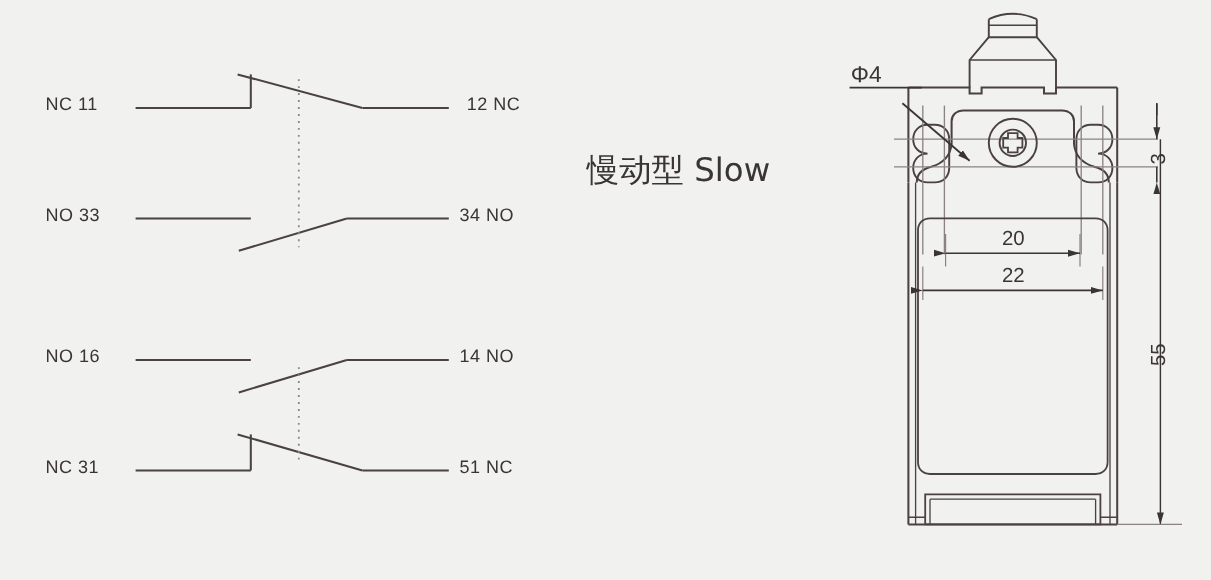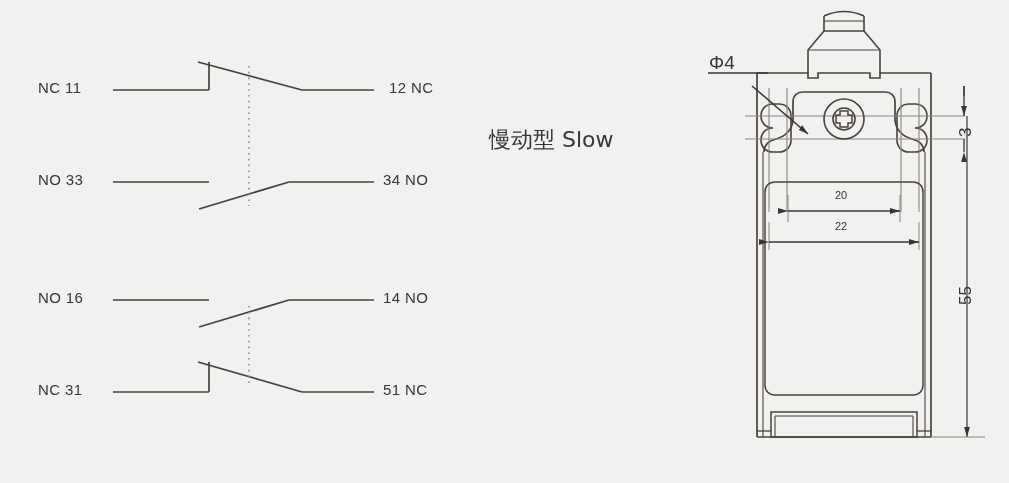--- a/index.html
+++ b/index.html
@@ -31,29 +31,29 @@
   .lbl {
     position: absolute;
     font-size: 15px;
     letter-spacing: 0.4px;
     color: #3a3434;
     white-space: nowrap;
     line-height: 1;
   }
   .lbl-cn {
     position: absolute;
-    font-size: 22px;
+    font-size: 27px;
     color: #3a3434;
     white-space: nowrap;
     line-height: 1;
     font-family: "DejaVu Sans", "Liberation Sans", sans-serif;
   }
   .dim {
     position: absolute;
-    font-size: 11px;
+    font-size: 17px;
     color: #3a3434;
     white-space: nowrap;
     line-height: 1;
   }
   .dim-rot {
     position: absolute;
     font-size: 17px;
     color: #3a3434;
     white-space: nowrap;
     line-height: 1;

